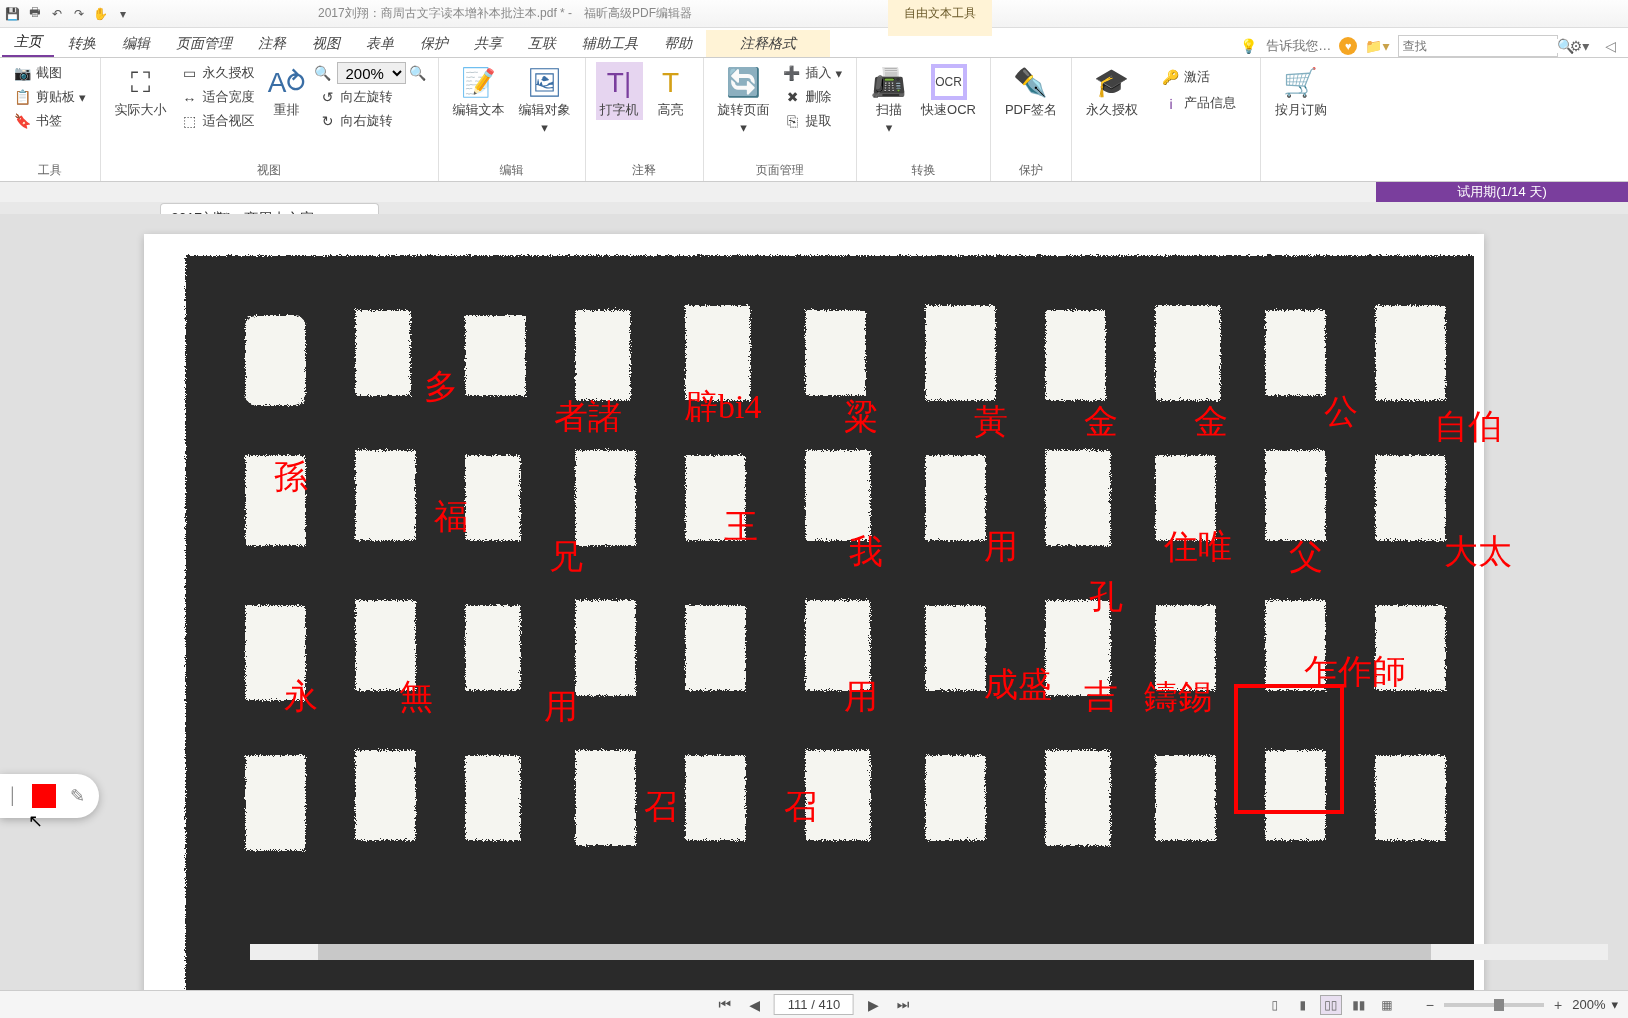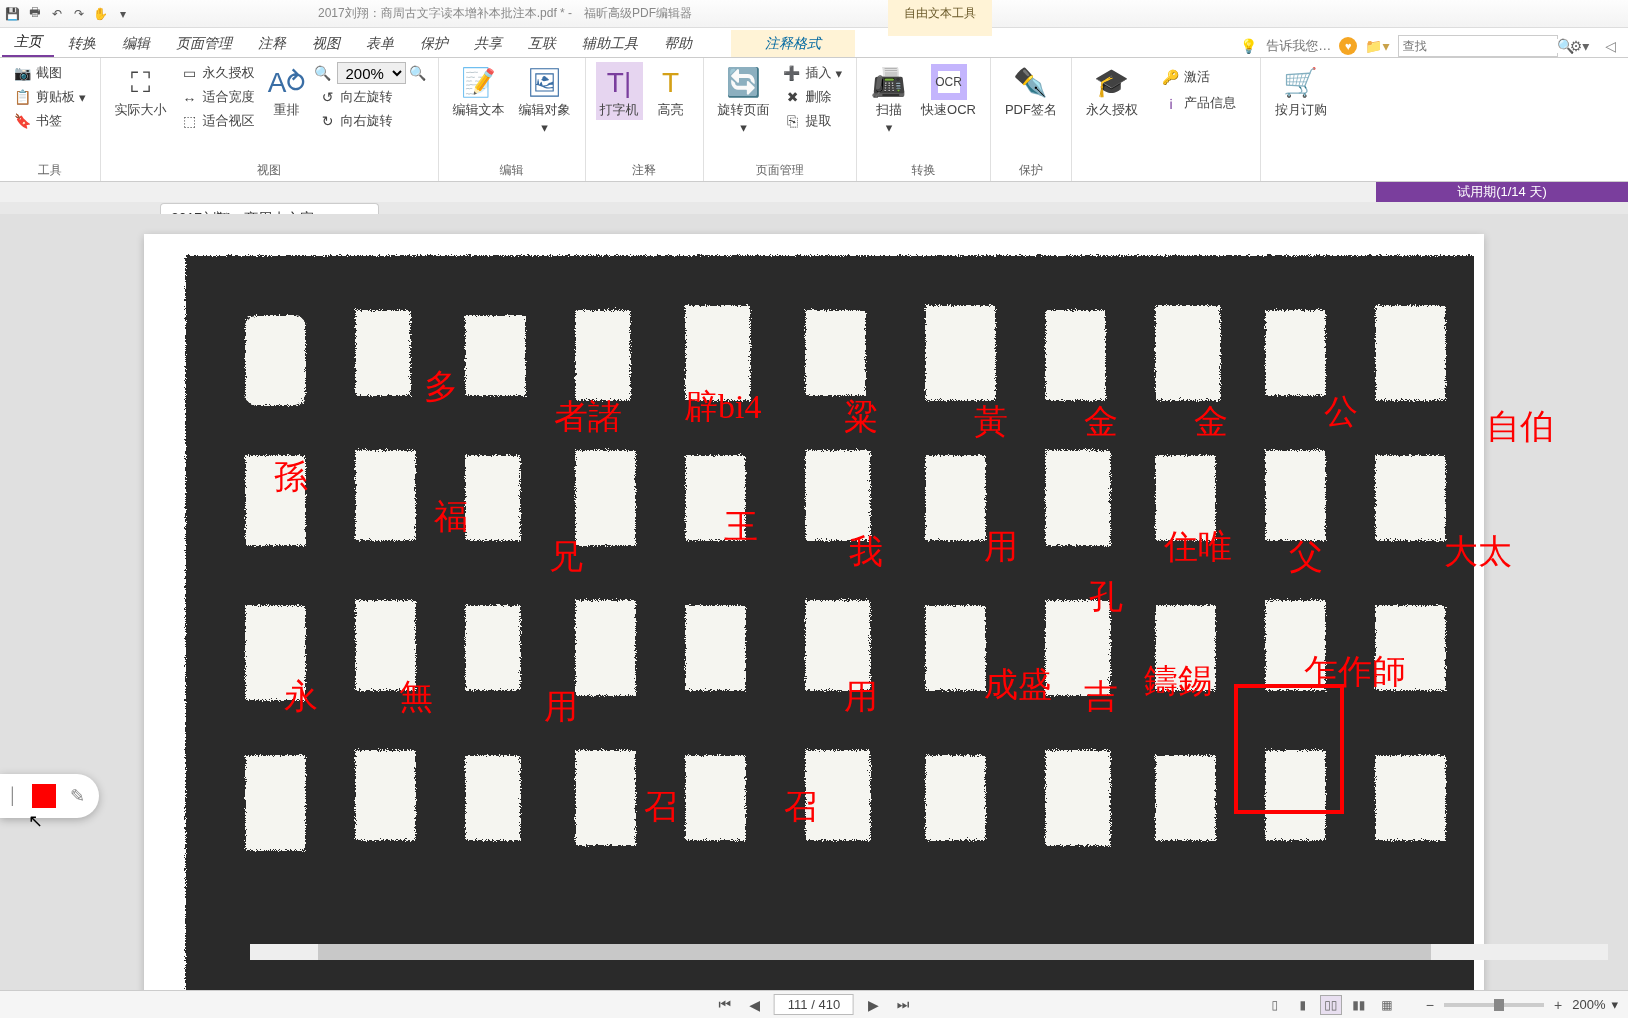--- a/index.html
+++ b/index.html
@@ -8,21 +8,21 @@
 .titlebar { height: 28px; background: linear-gradient(#fdfdfd,#f3f3f3); display: flex; align-items: center; padding: 0 4px; gap: 6px; font-size: 12px; color: #888; border-bottom: 1px solid #ddd; }
 .titlebar .qat { display: flex; gap: 4px; }
 .titlebar .qat .qbtn { width: 18px; height: 18px; display: flex; align-items: center; justify-content: center; font-size: 12px; color: #555; cursor: pointer; }
 .titlebar .doc-title { margin-left: 180px; }
 .titlebar .app-name { margin-left: 6px; }
 .titlebar .tool-tab { margin-left: 190px; background: #fff3d6; height: 44px; padding: 0 16px; display: flex; align-items: center; color: #6b5a2a; }
 
 .tabs { height: 30px; background: #fff; display: flex; align-items: flex-end; border-bottom: 1px solid #ccc; padding-left: 2px; gap: 2px; font-size: 14px; color: #444; }
 .tabs .tab { padding: 5px 12px 4px; cursor: pointer; font-style: italic; }
 .tabs .tab.active { border-bottom: 2px solid #7a3e9d; color: #222; }
-.tabs .context-tab { background: #fff3d6; padding: 5px 34px 4px; color: #0369a1; margin-left: 25px; }
+.tabs .context-tab { background: #fff3d6; padding: 5px 34px 4px; color: #404040; }
 .tabs .right { margin-left: auto; display: flex; align-items: center; gap: 8px; padding-right: 8px; }
 .tabs .right .bulb { color: #999; font-size: 14px; }
 .tabs .right .tell { color: #777; font-size: 13px; }
 .tabs .right .hearticon { width: 18px; height: 18px; border-radius: 50%; background: #f5a623; display: flex; align-items: center; justify-content: center; color: #fff; font-size: 11px; }
 .tabs .search-box { display: flex; align-items: center; border: 1px solid #ccc; height: 22px; width: 160px; padding: 0 4px; background: #fff; }
 .tabs .search-box input { border: none; outline: none; flex: 1; font-size: 12px; color: #ef4444; }
 .tabs .gear { padding: 0 4px; color: #666; }
 .tabs .nav-arrow { padding: 0 4px; color: #888; }
 
 .ribbon { height: 124px; background: #fff; border-bottom: 1px solid #ccc; display: flex; font-size: 13px; color: #444; }
@@ -236,21 +236,21 @@
   </div>
 
   <div class="rgroup">
     <div class="body">
       <div class="rbtn-big">
           <span class="ricon ricon-28" style="color:#7a3e9d;">📠</span>
           <span>扫描</span>
           <span>▾</span>
         </div>
       <div class="rbtn-big">
-          <span class="ricon ricon-28" style="border:7px solid #c4b5fd;font-size:12px;padding:4px;">OCR</span>
+          <span class="ricon ricon-28" style="border:4px solid #c4b5fd;font-size:12px;padding:4px;">OCR</span>
           <span>快速OCR</span>
         </div>
     </div>
     <div class="label">转换</div>
   </div>
 
   <div class="rgroup">
     <div class="body">
       <div class="rbtn-big">
           <span class="ricon ricon-28" style="color:#3a6ea5;">✒️</span>
@@ -363,38 +363,38 @@
     <div id="annotations-layer"></div>
     <div class="redbox" style="left: 1090px; top: 450px; width: 110px; height: 130px;"></div>
   <div class="ann" style="left: 280px; top: 130px;">多</div>
       <div class="ann" style="left: 410px; top: 160px;">者諸</div>
       <div class="ann" style="left: 540px; top: 150px;">辟bi4</div>
       <div class="ann" style="left: 700px; top: 160px;">粱</div>
       <div class="ann" style="left: 830px; top: 165px;">黃</div>
       <div class="ann" style="left: 940px; top: 165px;">金</div>
       <div class="ann" style="left: 1050px; top: 165px;">金</div>
       <div class="ann" style="left: 1180px; top: 155px;">公</div>
-      <div class="ann" style="left: 1342px; top: 170px;">自伯</div>
+      <div class="ann" style="left: 1290px; top: 170px;">自伯</div>
       <div class="ann" style="left: 130px; top: 220px;">孫</div>
       <div class="ann" style="left: 290px; top: 260px;">福</div>
       <div class="ann" style="left: 405px; top: 300px;">兄</div>
       <div class="ann" style="left: 580px; top: 270px;">王</div>
       <div class="ann" style="left: 705px; top: 295px;">我</div>
       <div class="ann" style="left: 840px; top: 290px;">用</div>
       <div class="ann" style="left: 1020px; top: 290px;">住唯</div>
       <div class="ann" style="left: 1145px; top: 300px;">父</div>
       <div class="ann" style="left: 1300px; top: 295px;">大太</div>
       <div class="ann" style="left: 945px; top: 340px;">孔</div>
       <div class="ann" style="left: 140px; top: 440px;">永</div>
       <div class="ann" style="left: 255px; top: 440px;">無</div>
       <div class="ann" style="left: 400px; top: 450px;">用</div>
       <div class="ann" style="left: 700px; top: 440px;">用</div>
       <div class="ann" style="left: 840px; top: 428px;">成盛</div>
       <div class="ann" style="left: 940px; top: 440px;">吉</div>
-      <div class="ann" style="left: 1000px; top: 424px;">鑄錫</div>
+      <div class="ann" style="left: 1000px; top: 440px;">鑄錫</div>
       <div class="ann" style="left: 1160px; top: 415px;">乍作師</div>
       <div class="ann" style="left: 500px; top: 550px;">召</div>
       <div class="ann" style="left: 640px; top: 550px;">召</div>
     </div>
 
   <div class="float-tool">
     <span style="color:#888;">│</span>
     <div class="swatch"></div>
     <span class="pencil">✎</span>
   </div>

